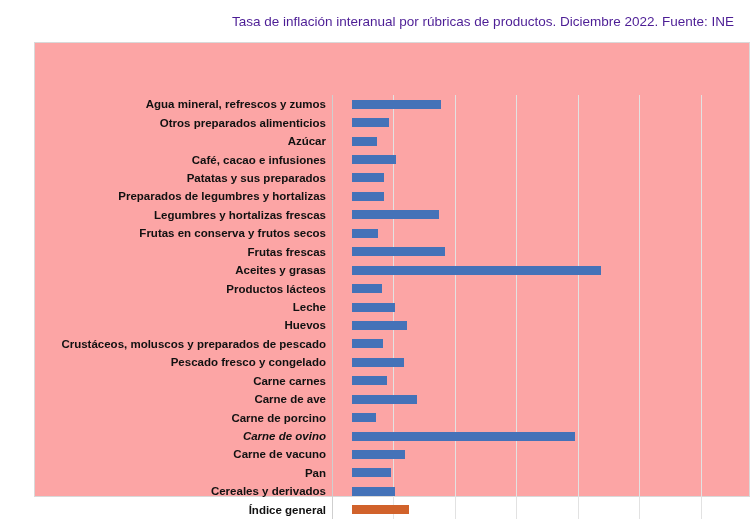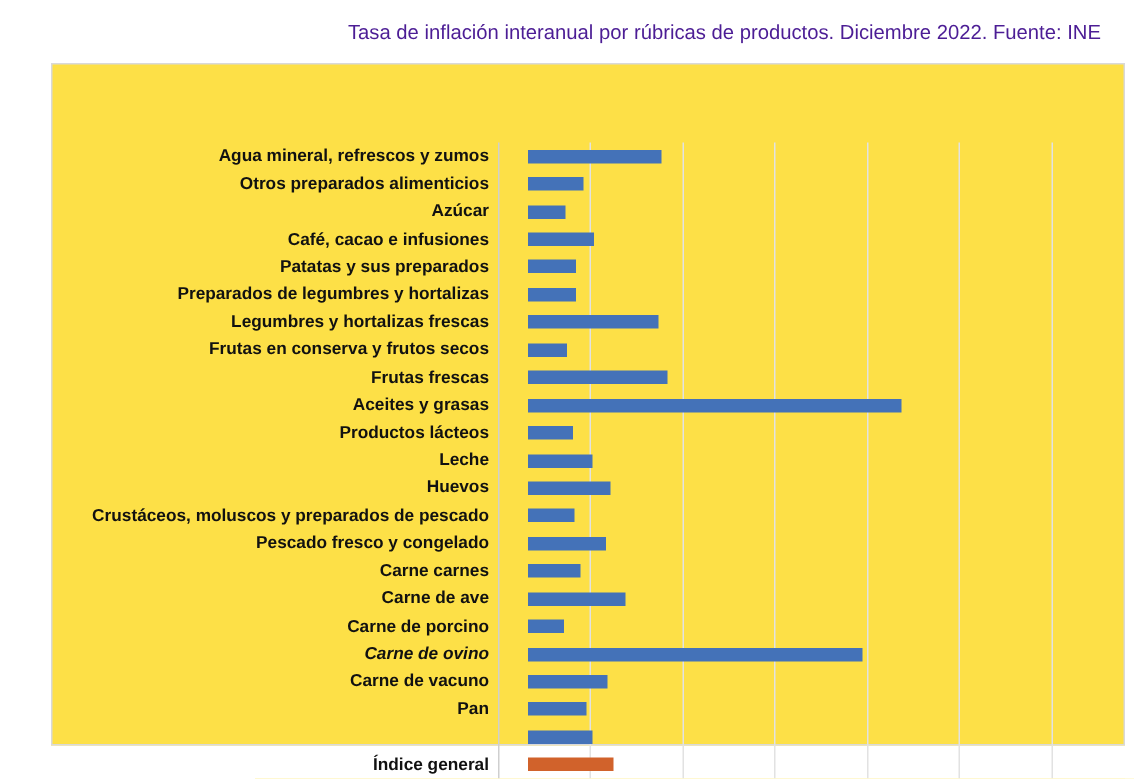--- a/index.html
+++ b/index.html
@@ -37,21 +37,21 @@
   }
   
   #plot-frame {
     position: absolute;
     left: 34px;
     top: 42px;
     width: 716px;
     height: 455px;
     border: 1px solid #d9d9d9;
     box-sizing: border-box;
-    background: #fde047;
+    background: #fca5a5;
   }
   
   #plot-area {
     position: absolute;
     left: 297px;      
     top: 52px;
     width: 430px;
     height: 424px;
   }
   
@@ -127,20 +127,21 @@
         <div class="cat-label" style="top: 206px;">Leche</div>
         <div class="cat-label" style="top: 224.435px;">Huevos</div>
         <div class="cat-label" style="top: 242.87px;">Crustáceos, moluscos y preparados de pescado</div>
         <div class="cat-label" style="top: 261.304px;">Pescado fresco y congelado</div>
         <div class="cat-label" style="top: 279.739px;">Carne carnes</div>
         <div class="cat-label" style="top: 298.174px;">Carne de ave</div>
         <div class="cat-label" style="top: 316.609px;">Carne de porcino</div>
         <div class="cat-label" style="top: 335.043px; font-style: italic;">Carne de ovino</div>
         <div class="cat-label" style="top: 353.478px;">Carne de vacuno</div>
         <div class="cat-label" style="top: 371.913px;">Pan</div>
+        <div class="cat-label" style="top: 390.348px;">Cereales y derivados</div>
         <div class="cat-label" style="top: 408.783px;">Índice general</div>
       </div>
 
     <div id="plot-area">
         <div class="gridline axis-zero" style="left: 0px;"></div>
         <div class="gridline" style="left: 61.4286px;"></div>
         <div class="gridline" style="left: 122.857px;"></div>
         <div class="gridline" style="left: 184.286px;"></div>
         <div class="gridline" style="left: 245.714px;"></div>
         <div class="gridline" style="left: 307.143px;"></div>

